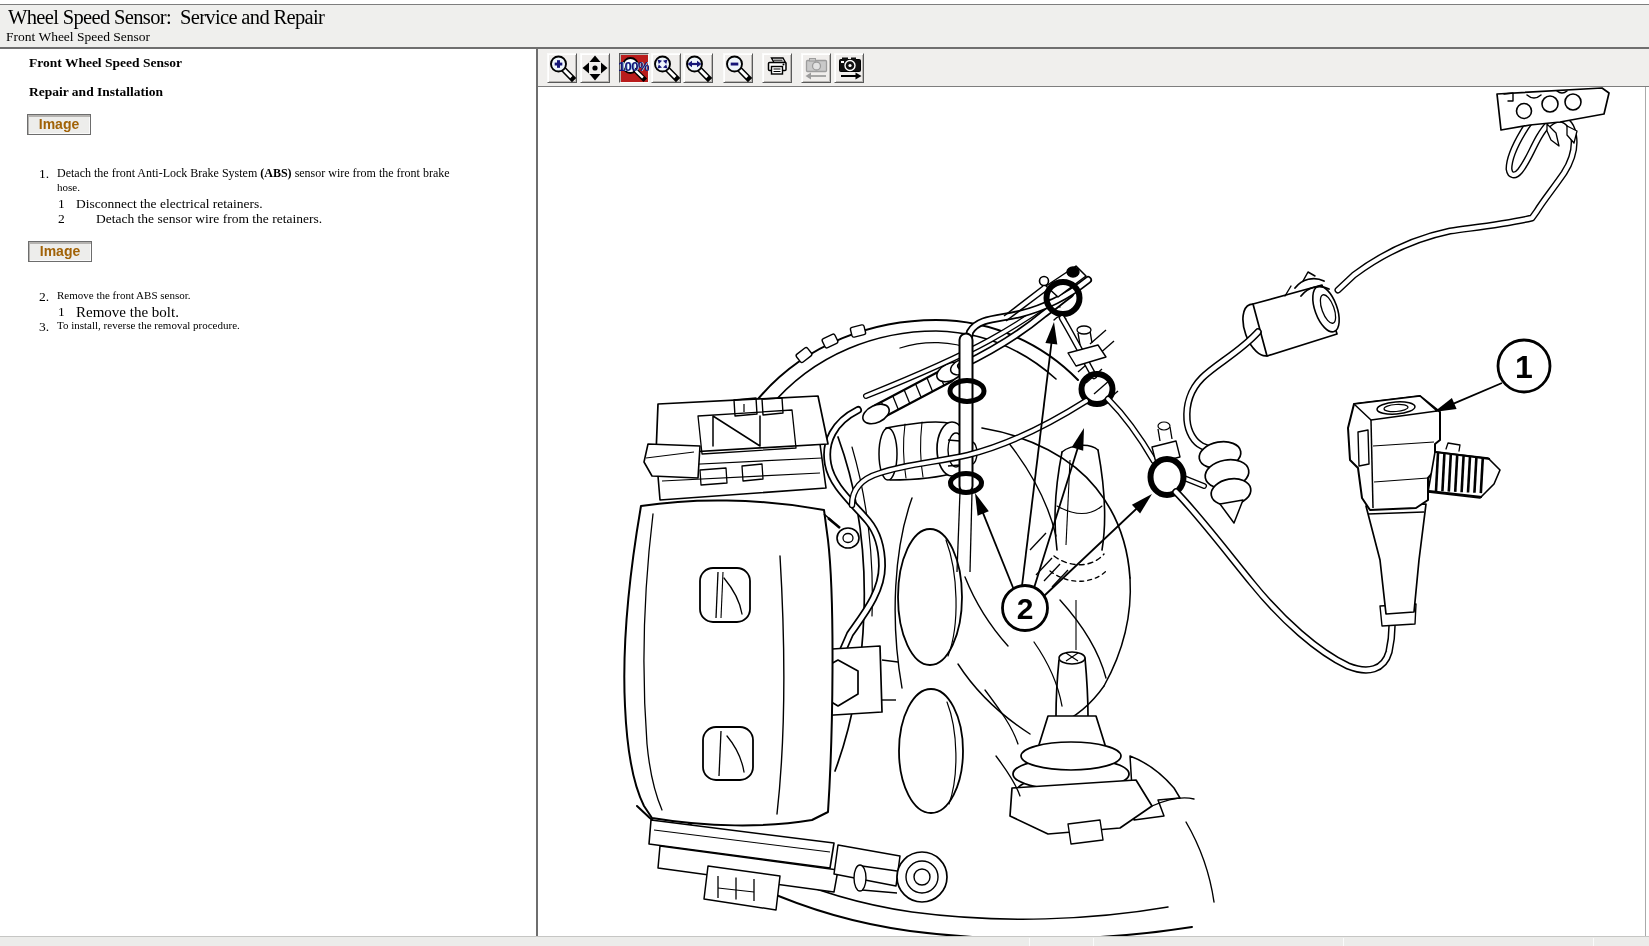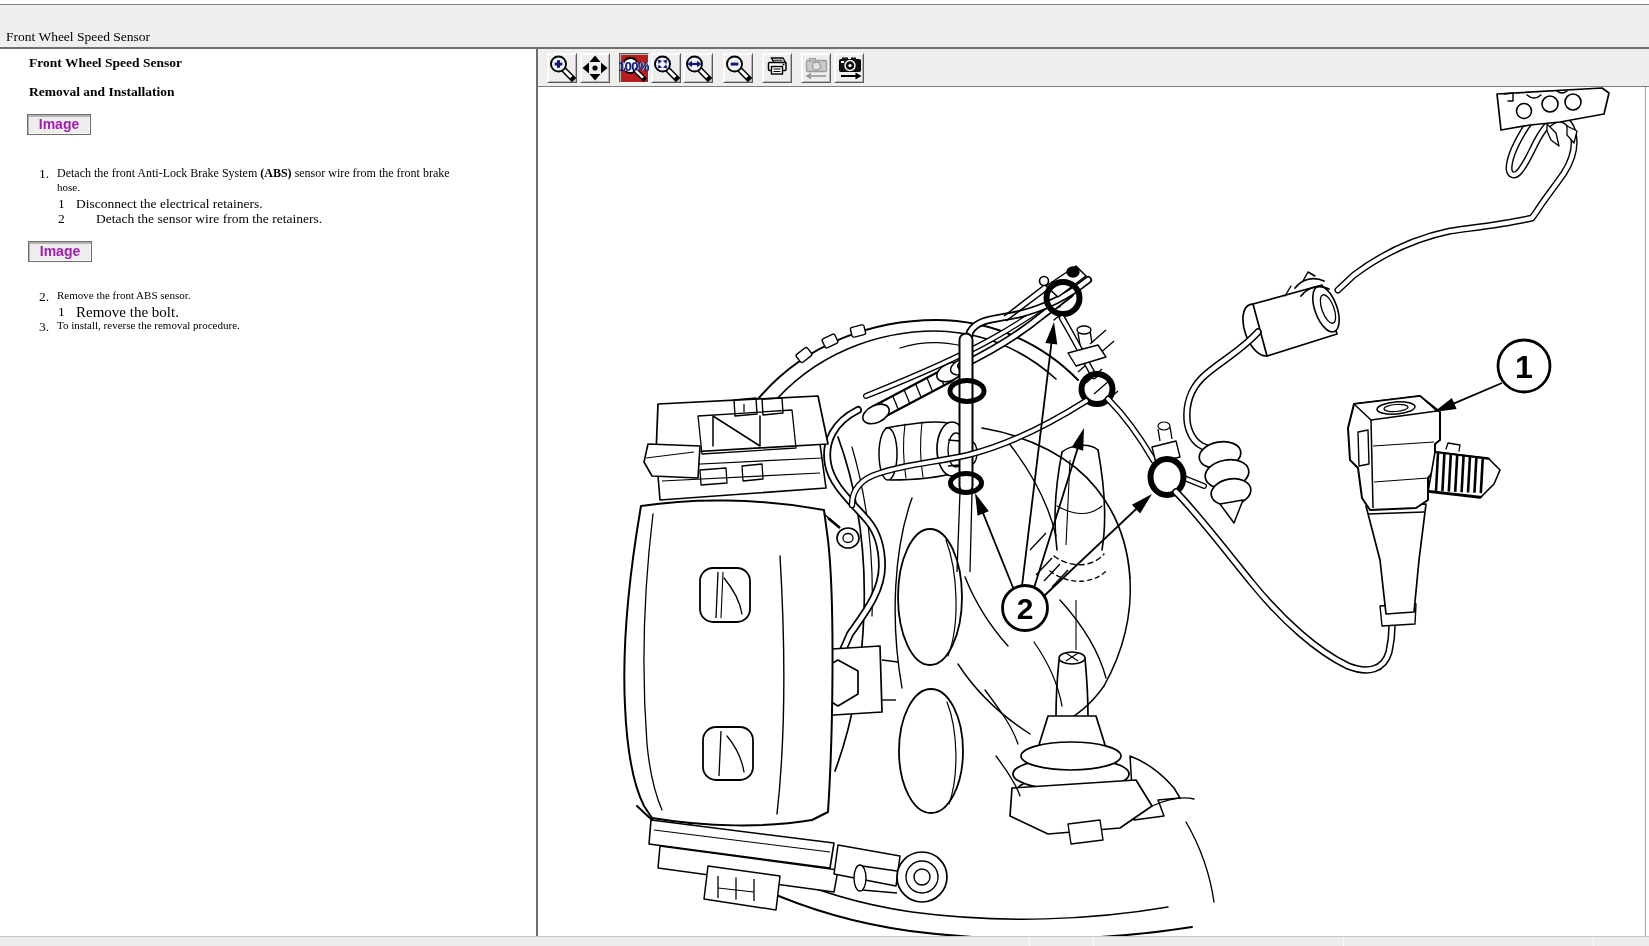--- a/index.html
+++ b/index.html
@@ -4,32 +4,33 @@
 html,body{width:1649px;height:946px;background:#fff;overflow:hidden;position:relative;
 font-family:"Liberation Serif",serif;color:#000}
 .abs{position:absolute}
 .tbtn{position:absolute;top:53px;width:30px;height:30px;background:#f0eeec;
 border:1px solid;border-color:#fbfbfa #5a5a5a #5a5a5a #fbfbfa;
 box-shadow:inset 1px 1px 0 #fff, inset -1px -1px 0 #b9b7b4;}
 .tbtn svg{display:block;margin:-1px 0 0 -1px}
 .tbtn.pressed{border-color:#5a5a5a #fbfbfa #fbfbfa #5a5a5a;box-shadow:inset 1px 1px 0 #b9b7b4;background:#b91c1c}
 .imgbtn{position:absolute;width:64px;height:21px;background:#ededeb;border:1px solid #6d6d6d;
 box-shadow:inset 1px 2px 0 #b5b3b0, inset -1px -1px 0 #fafafa;
-font-family:"Liberation Sans",sans-serif;font-weight:bold;font-size:14px;color:#a21caf;
+font-family:"Liberation Sans",sans-serif;font-weight:bold;font-size:14px;color:#a16207;
 text-align:center;line-height:19px}
 </style></head>
 <body>
 <div class="abs" style="left:0;top:4px;width:1649px;height:1px;background:#7e7e7e"></div>
 <div class="abs" style="left:0;top:5px;width:1649px;height:42px;background:#efefed">
+ <div class="abs" style="left:8px;top:0.5px;font-size:20.5px;letter-spacing:-0.65px;white-space:nowrap">Wheel Speed Sensor:&nbsp; Service and Repair</div>
  <div class="abs" style="left:6px;top:23.5px;font-size:13.5px;white-space:nowrap">Front Wheel Speed Sensor</div>
 </div>
 <div class="abs" style="left:0;top:47px;width:1649px;height:2px;background:#6f6f6f"></div>
 
 <div style="position:absolute;left:29px;top:55px;font-size:13.5px;font-weight:bold;white-space:nowrap;">Front Wheel Speed Sensor</div>
-<div style="position:absolute;left:29px;top:84px;font-size:13.5px;font-weight:bold;white-space:nowrap;">Removal and Installation</div>
+<div style="position:absolute;left:29px;top:84px;font-size:13.5px;font-weight:bold;white-space:nowrap;">Repair and Installation</div>
 <div class="imgbtn" style="left:27px;top:114px;">Image</div>
 <div style="position:absolute;left:39px;top:165.5px;font-size:13.5px;font-weight:normal;white-space:nowrap;">1.</div>
 <div style="position:absolute;left:57px;top:165.5px;font-size:12px;font-weight:normal;white-space:nowrap;">Detach the front Anti-Lock Brake System <b>(ABS)</b> sensor wire from the front brake</div>
 <div style="position:absolute;left:57px;top:180.5px;font-size:11px;font-weight:normal;white-space:nowrap;">hose.</div>
 <div style="position:absolute;left:58px;top:196px;font-size:13.5px;font-weight:normal;white-space:nowrap;">1</div>
 <div style="position:absolute;left:76px;top:196px;font-size:13.5px;font-weight:normal;white-space:nowrap;">Disconnect the electrical retainers.</div>
 <div style="position:absolute;left:58px;top:211px;font-size:13.5px;font-weight:normal;white-space:nowrap;">2</div>
 <div style="position:absolute;left:76px;top:211px;font-size:13.5px;font-weight:normal;white-space:nowrap;margin-left:20px;">Detach the sensor wire from the retainers.</div>
 <div class="imgbtn" style="left:28px;top:241px;">Image</div>
 <div style="position:absolute;left:39px;top:288.5px;font-size:13.5px;font-weight:normal;white-space:nowrap;">2.</div>

